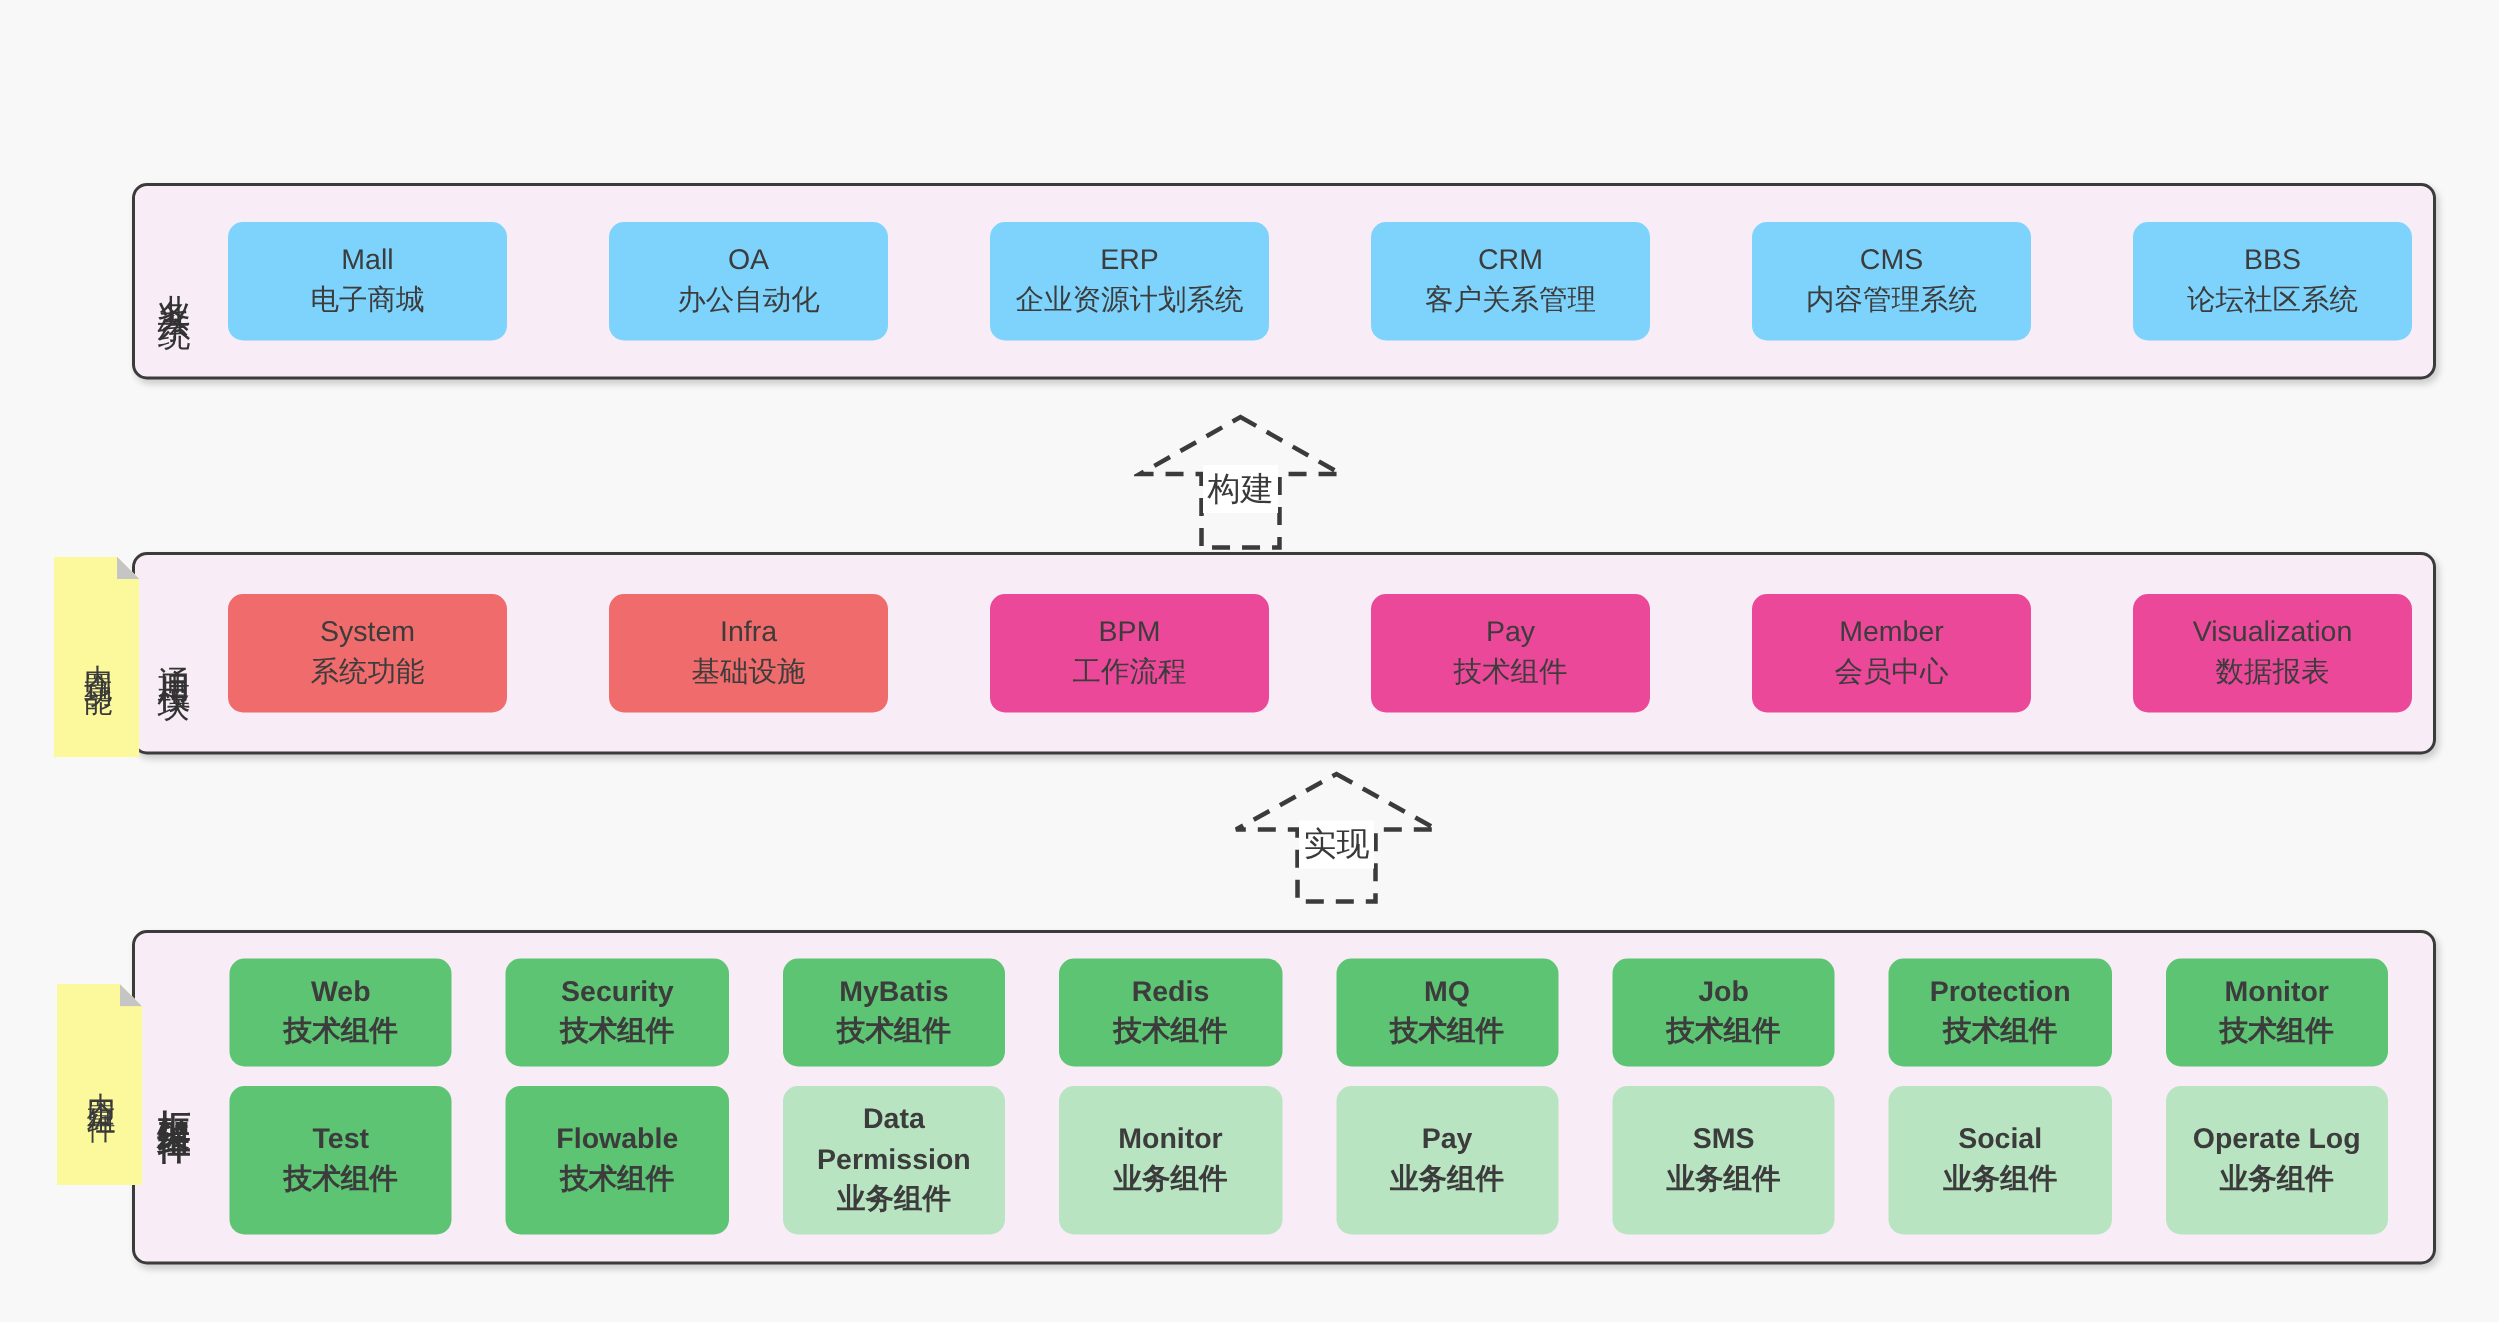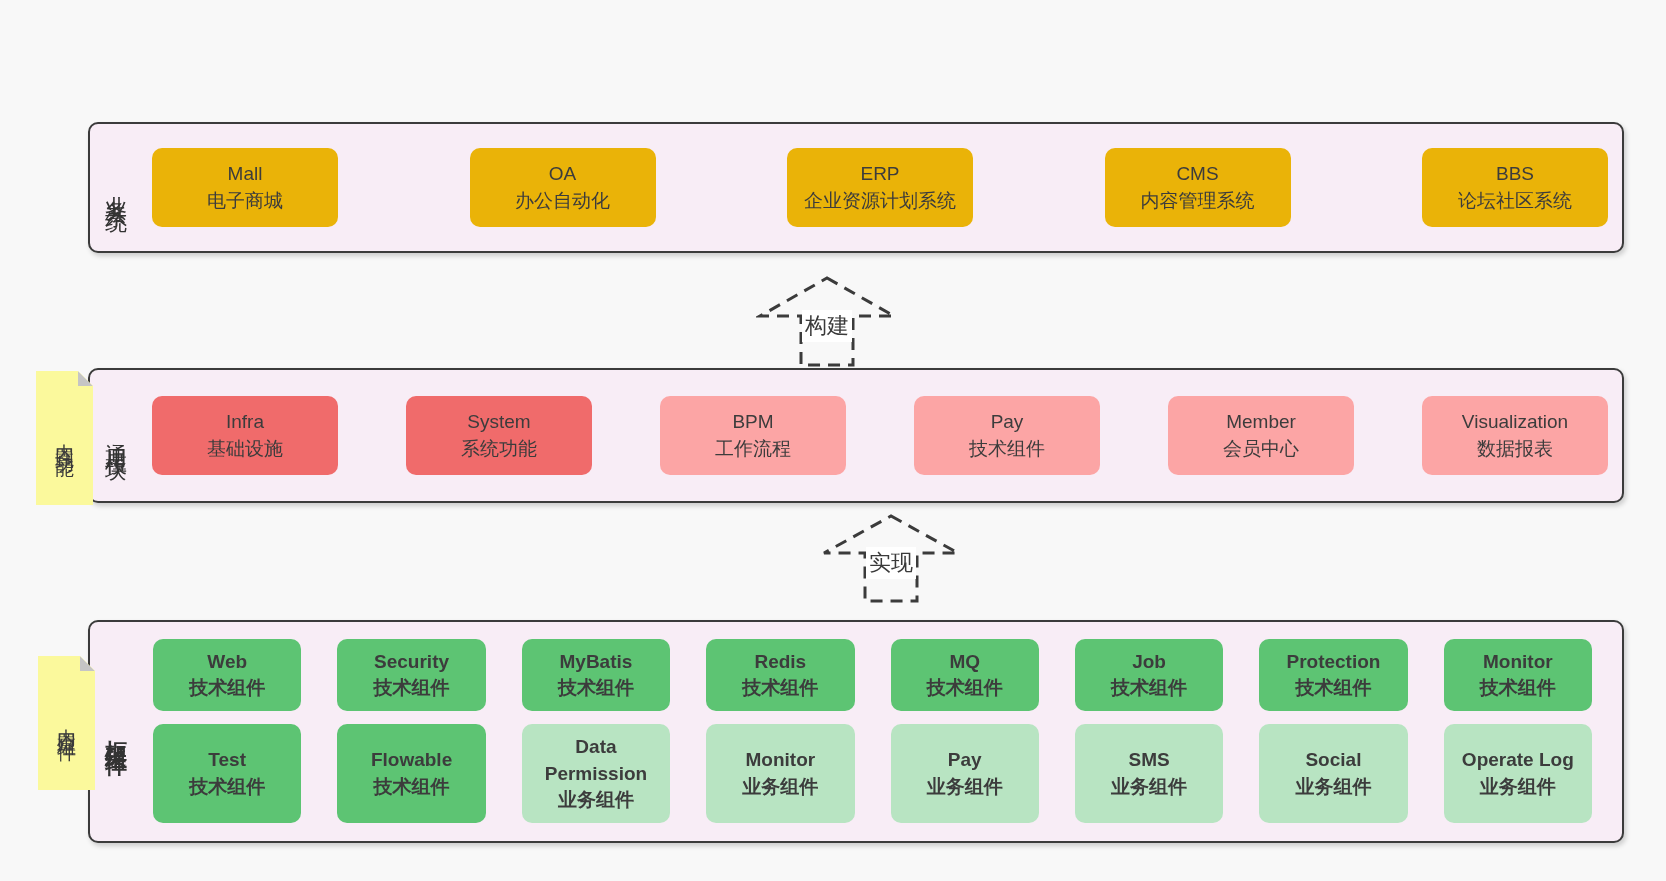--- a/index.html
+++ b/index.html
@@ -31,23 +31,23 @@
     display:flex;flex-direction:column;align-items:center;justify-content:center;
     text-align:center;line-height:1.38;font-size:19px;color:#3c3c3c;
     box-sizing:border-box;padding:4px 6px;
   }
   .hrow .node{width:186px;height:79px;flex:0 0 186px;}
   .grid{
     position:absolute;left:63px;right:30px;top:17px;bottom:18px;
     display:grid;grid-template-columns:repeat(8,1fr);
     column-gap:36px;row-gap:13px;
   }
-  .blue{background:#eab308;}
+  .blue{background:#7dd3fc;}
   .red{background:#f06b6b;}
-  .pink{background:#fca5a5;}
+  .pink{background:#ec4899;}
   .green{background:#5dc473;}
   .green-light{background:#b8e4c2;}
   .arrow{position:absolute;}
   .arrow svg{position:absolute;left:0;top:0;}
   .arrow-label{
     position:absolute;left:50%;top:55%;transform:translate(-50%,-50%);
     background:#ffffff;padding:1px 3px;font-size:22px;color:#3a3a3a;white-space:nowrap;
   }
   .sticky{
     position:absolute;width:57px;background:#fbf99c;z-index:4;
@@ -75,20 +75,24 @@
     </div>
     <div class="node blue">
       <div>OA</div>
       <div>办公自动化</div>
     </div>
     <div class="node blue">
       <div>ERP</div>
       <div>企业资源计划系统</div>
     </div>
     <div class="node blue">
+      <div>CRM</div>
+      <div>客户关系管理</div>
+    </div>
+    <div class="node blue">
       <div>CMS</div>
       <div>内容管理系统</div>
     </div>
     <div class="node blue">
       <div>BBS</div>
       <div>论坛社区系统</div>
     </div>
   </div>
 </section>
 
@@ -96,26 +100,26 @@
   <svg width="142" height="94" viewBox="0 0 142 94">
     <polygon points="71,4 138,42 97,42 97,91 45,91 45,42 4,42" fill="none" stroke="#3b3b3b" stroke-width="3" stroke-dasharray="12 8"></polygon>
   </svg>
   <span class="arrow-label">构建</span>
 </div>
 
 <section class="band" style="left:88px;top:368px;width:1536px;height:135px;">
   <div class="band-label">通用模块</div>
   <div class="hrow">
     <div class="node red">
+      <div>System</div>
+      <div>系统功能</div>
+    </div>
+    <div class="node red">
       <div>Infra</div>
       <div>基础设施</div>
-    </div>
-    <div class="node red">
-      <div>System</div>
-      <div>系统功能</div>
     </div>
     <div class="node pink">
       <div>BPM</div>
       <div>工作流程</div>
     </div>
     <div class="node pink">
       <div>Pay</div>
       <div>技术组件</div>
     </div>
     <div class="node pink">

